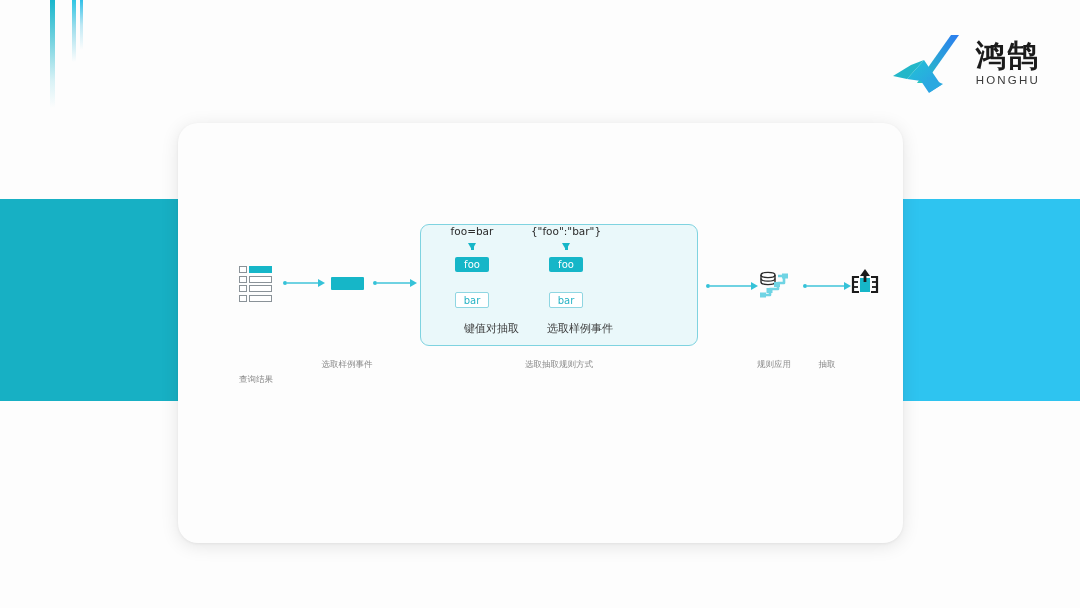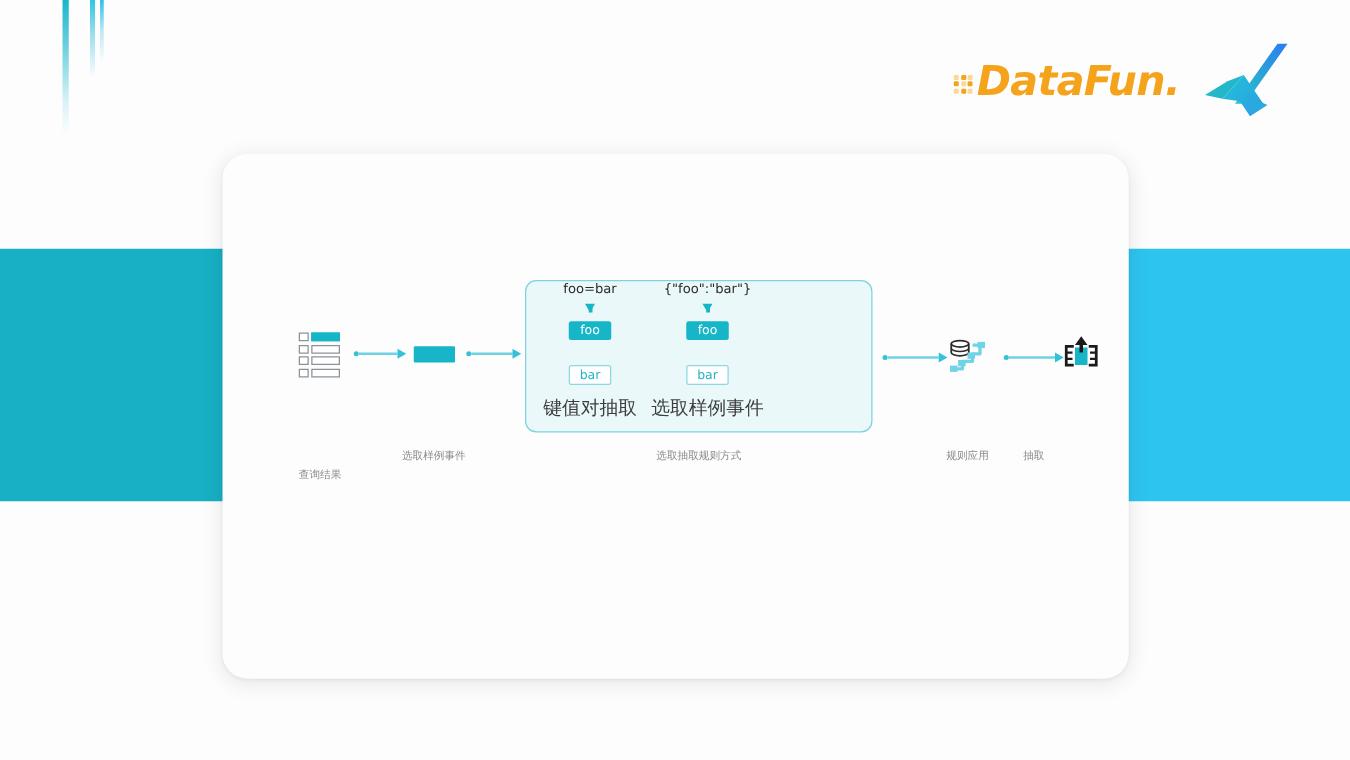--- a/index.html
+++ b/index.html
@@ -93,22 +93,22 @@
     font-size:10px;font-family:"DejaVu Sans",sans-serif;
     padding:1px 9px;border-radius:2px;line-height:13px;
   }
   .tag-outline{
     display:inline-block;background:#ffffff;color:#27b3c5;
     border:1.2px solid #8fd6e2;font-size:10px;
     font-family:"DejaVu Sans",sans-serif;
     padding:0.5px 8px;border-radius:2px;line-height:13px;margin-top:20px;
   }
   .rule-caption{
-    position:absolute;bottom:9px;left:0;right:0;text-align:center;
-    font-size:15px;color:#3d3d3d;font-family:"DejaVu Sans",sans-serif;white-space:nowrap;
+    position:absolute;bottom:9px;left:0;right:0;text-align:right;
+    font-size:11px;color:#3d3d3d;font-family:"DejaVu Sans",sans-serif;white-space:nowrap;
   }
   
   .mini-table{margin:9px auto 0;width:72px;}
   .mt-row{display:flex;gap:2px;}
   .mt-row+.mt-row{margin-top:2px;}
   .mt-cell{height:12px;border:1.3px solid #2e2e2e;background:#fff;box-sizing:border-box;}
   .mt-c-sm{width:26px;}
   .mt-c-lg{width:44px;}
   .mt-cell.filled{background:#16b6c8;border-color:#16b6c8;color:#fff;
     font-size:9px;font-family:"DejaVu Sans",sans-serif;line-height:11px;text-align:center;}
@@ -118,52 +118,42 @@
 <body>
 
 <div id="bg-left-band"></div>
 <div id="bg-right-band"></div>
 <div class="deco-stripe" id="deco-stripe-1"></div>
 <div class="deco-stripe" id="deco-stripe-2"></div>
 <div class="deco-stripe" id="deco-stripe-3"></div>
 
 <div id="logo-row">
 
-  <div id="datafun-logo">
-    <div id="datafun-dots">
-      <i class="pale"></i>
-        <i></i>
-        <i class="pale"></i>
-      <i></i>
-        <i class="pale"></i>
-        <i></i>
-      <i class="pale"></i>
-        <i></i>
-        <i class="pale"></i>
-    </div>
-    <div id="datafun-text">DataFun.</div>
-  </div>
 
   <div id="honghu-logo">
     <svg width="78" height="62" viewBox="0 0 78 62">
       <defs>
         <linearGradient id="gb1" x1="0" y1="1" x2="1" y2="0">
           <stop offset="0" stop-color="#2bc8c0"></stop>
             <stop offset="1" stop-color="#2b7cf0"></stop>
         </linearGradient>
         <linearGradient id="gb2" x1="0" y1="0" x2="1" y2="1">
           <stop offset="0" stop-color="#20c4d4"></stop>
             <stop offset="1" stop-color="#2f9ae8"></stop>
         </linearGradient>
       </defs>
       <path d="M68 2 L34 50 L26 50 L60 2 Z" fill="url(#gb1)"></path>
       <path d="M33 27 L50 52 L38 60 L30 48 L16 46 Z" fill="url(#gb2)"></path>
       <path d="M33 27 L16 46 L2 43 L20 32 Z" fill="#23b7c9"></path>
       <path d="M36 44 L52 51 L39 59 Z" fill="#2aa9e0"></path>
     </svg>
+    <div id="honghu-text">
+      <div id="honghu-cn">鸿鹄</div>
+      <div id="honghu-en">HONGHU</div>
+    </div>
   </div>
 </div>
 
 <div id="content-card">
   <div id="flow">
 
     <div class="flow-node" id="icon-query-result">
       <div class="lst-row hl">
           <span class="lst-sq"></span>
           <span class="lst-bar"></span>

